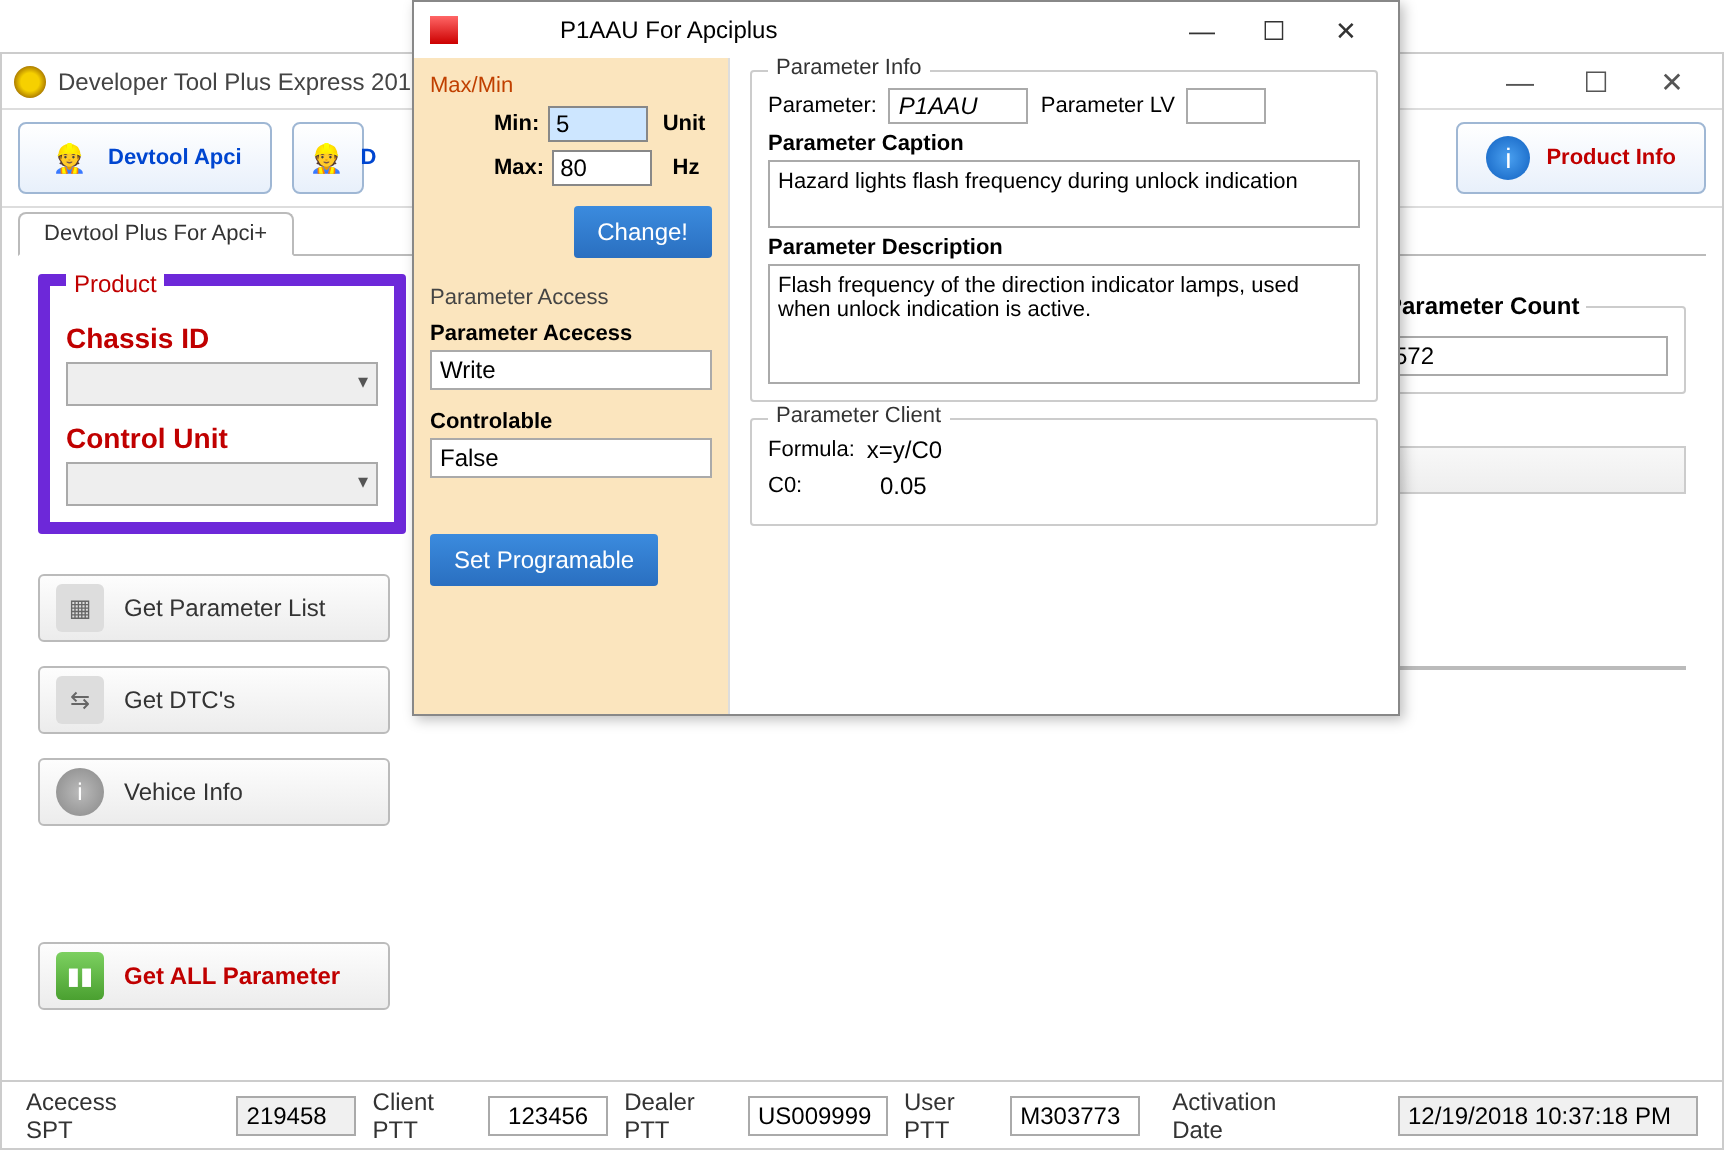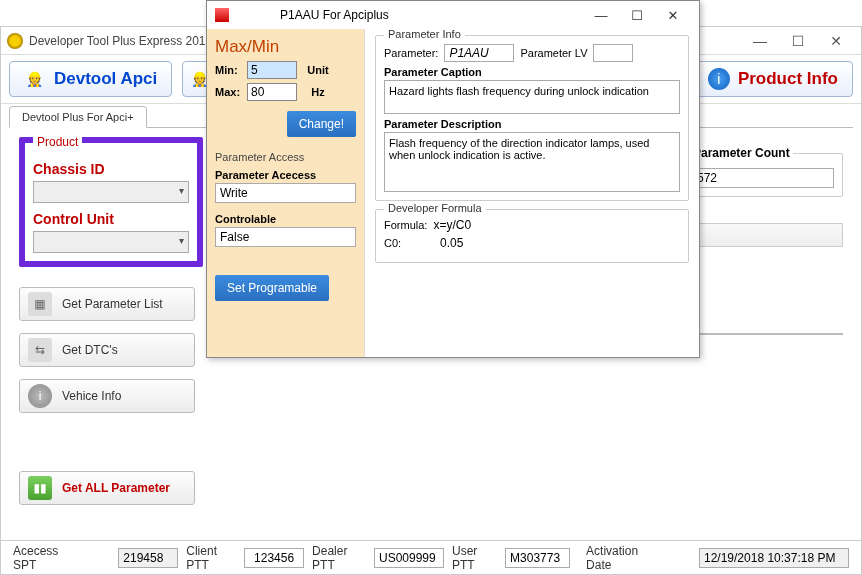--- a/index.html
+++ b/index.html
@@ -9,21 +9,21 @@
 .main-window { position: absolute; top: 26px; left: 0; right: 0; bottom: 0; border: 1px solid #ccc; background: #fff; }
 .main-titlebar { height: 28px; border-bottom: 1px solid #ddd; display: flex; align-items: center; padding: 0 6px; }
 .main-titlebar .icon { width: 16px; height: 16px; background: radial-gradient(circle,#f6d000 40%,#b08000 70%); border-radius: 50%; margin-right: 6px; }
 .main-titlebar .title { flex: 1; color: #444; }
 .main-titlebar .winbtn { width: 38px; text-align: center; font-size: 14px; color: #555; padding: 4px 0; }
 
 
 .ribbon { padding: 6px 8px; border-bottom: 1px solid #ddd; display: flex; gap: 10px; }
 .big-btn { display: flex; align-items: center; gap: 8px; border: 1px solid #9fb7d4; background: linear-gradient(#fff,#e8f0fb); border-radius: 4px; padding: 6px 14px; height: 36px; }
 .big-btn .bicon { width: 22px; height: 22px; display: flex; align-items: center; justify-content: center; font-size: 14px; }
-.big-btn .blabel { color: #0046d0; font-weight: bold; font-size: 17px; }
+.big-btn .blabel { color: #0046d0; font-weight: bold; font-size: 11px; }
 .ribbon .spacer { flex: 1; }
 
 
 .tabstrip { padding: 2px 8px 0; }
 .tab { display: inline-block; border: 1px solid #bbb; border-bottom-color: #fff; background: #fff; padding: 4px 12px; border-radius: 4px 4px 0 0; font-size: 11px; color: #333; }
 .tabstrip::after { content: ""; display: block; border-bottom: 1px solid #bbb; margin-top: -1px; }
 
 
 .content { position: absolute; top: 110px; left: 10px; right: 10px; bottom: 50px; }
 .col-left { position: absolute; left: 8px; top: 0; width: 184px; }
@@ -62,23 +62,23 @@
 
 
 .dialog { position: absolute; left: 206px; top: 0; width: 494px; height: 358px; border: 1px solid #888; background: #fff; box-shadow: 2px 2px 6px rgba(0,0,0,.25); z-index: 100; }
 .dialog-titlebar { height: 28px; display: flex; align-items: center; padding: 0 8px; background: #fff; }
 .dialog-titlebar .dicon { width: 14px; height: 14px; background: linear-gradient(#f66,#c00); margin-right: 6px; }
 .dialog-titlebar .dtitle { flex: 1; margin-left: 45px; }
 .dialog-titlebar .dwin { width: 36px; text-align: center; font-size: 13px; padding: 4px 0; color: #333; }
 .dialog-body { position: absolute; top: 28px; left: 0; right: 0; bottom: 0; display: flex; }
 
 .panel-tan { width: 158px; background: #fbe5be; padding: 8px; border-right: 1px solid #ddd; }
-.panel-tan .maxmin { color: #c04000; font-size: 17px; }
+.panel-tan .maxmin { color: #c04000; font-size: 11px; }
 .panel-tan .row { display: flex; align-items: center; gap: 4px; margin-top: 4px; }
-.panel-tan .row label { width: 28px; font-weight: bold; font-size: 11px; }
+.panel-tan .row label { width: 28px; font-weight: bold; font-size: 11px; margin-left: 32px; }
 .panel-tan .row input { width: 50px; height: 18px; border: 1px solid #888; padding: 0 3px; }
 .panel-tan .unitcol { text-align: center; font-size: 11px; font-weight: bold; width: 34px; }
 .btn-blue { background: linear-gradient(#3b8bde,#2a6fc0); color: #fff; border: none; border-radius: 2px; padding: 6px 12px; font-size: 12px; cursor: pointer; }
 .panel-tan .section-label { font-size: 11px; font-weight: bold; margin-top: 6px; }
 .panel-tan .txtin { width: 100%; height: 20px; border: 1px solid #aaa; background: #fff; padding: 0 4px; margin-top: 2px; }
 
 .panel-right { flex: 1; padding: 6px 10px 8px; }
 .fset { border: 1px solid #ccc; border-radius: 2px; padding: 8px; position: relative; margin-bottom: 8px; }
 .fset .flegend { position: absolute; top: -8px; left: 8px; background: #fff; padding: 0 4px; font-size: 11px; color: #333; }
 .fset .frow { display: flex; align-items: center; gap: 6px; margin-bottom: 4px; }
@@ -223,21 +223,21 @@
           <label>Parameter LV</label>
           <input style="width: 40px;" value="">
         </div>
         <div class="sublabel">Parameter Caption</div>
         <div class="textbox h1">Hazard lights flash frequency during unlock indication</div>
         <div class="sublabel">Parameter Description</div>
         <div class="textbox h2">Flash frequency of the direction indicator lamps, used when unlock indication is active.</div>
       </div>
 
       <div class="fset">
-        <div class="flegend">Developer Formula</div>
+        <div class="flegend">Parameter Client</div>
         <div class="frow">
           <label>Formula:</label>
           <span>x=y/C0</span>
         </div>
         <div class="frow">
           <label style="width:50px">C0:</label>
           <span>0.05</span>
         </div>
       </div>
     </div>

